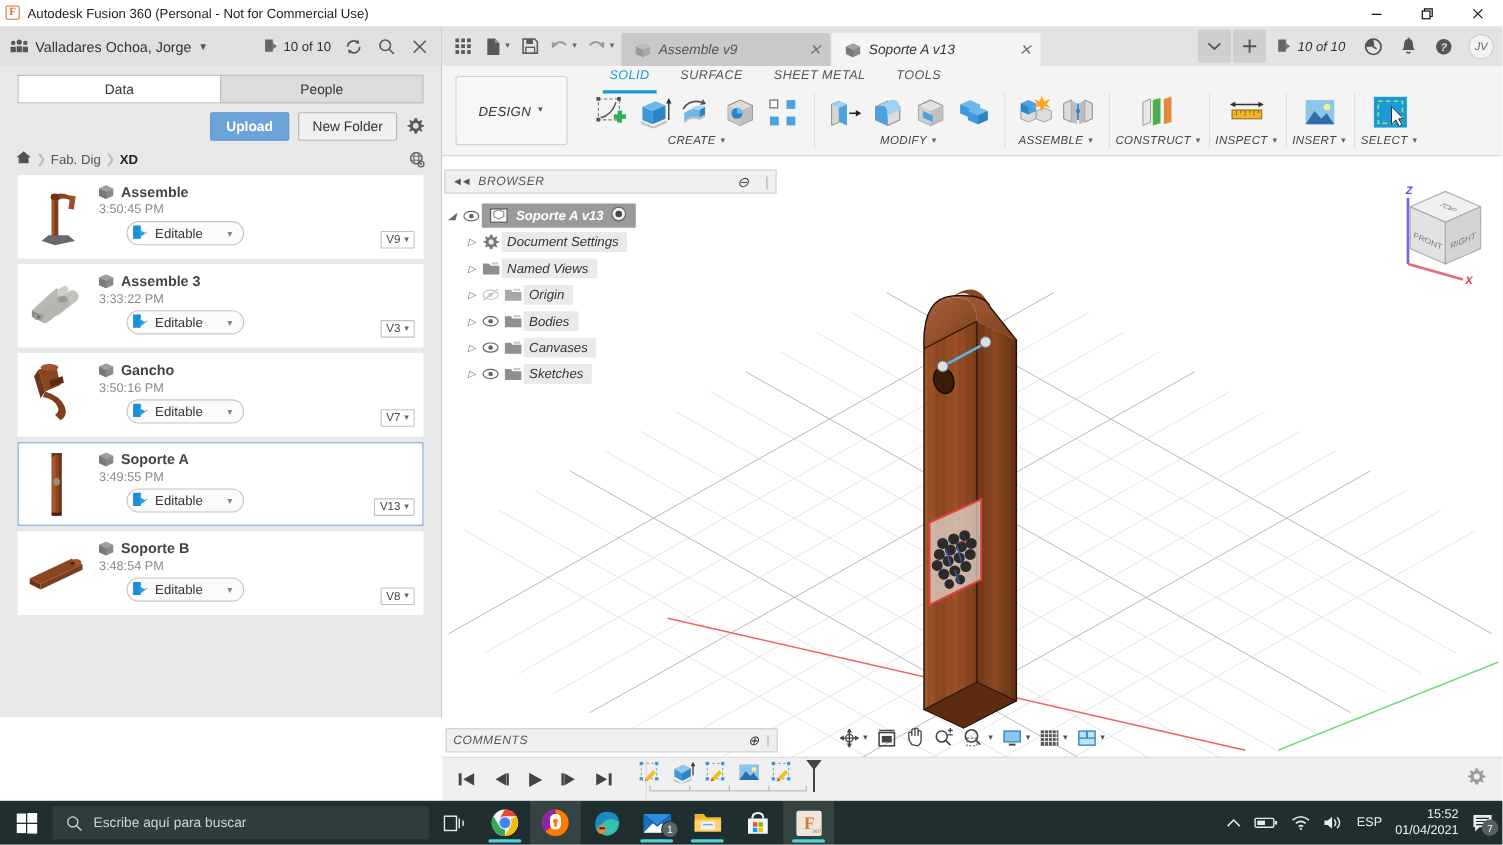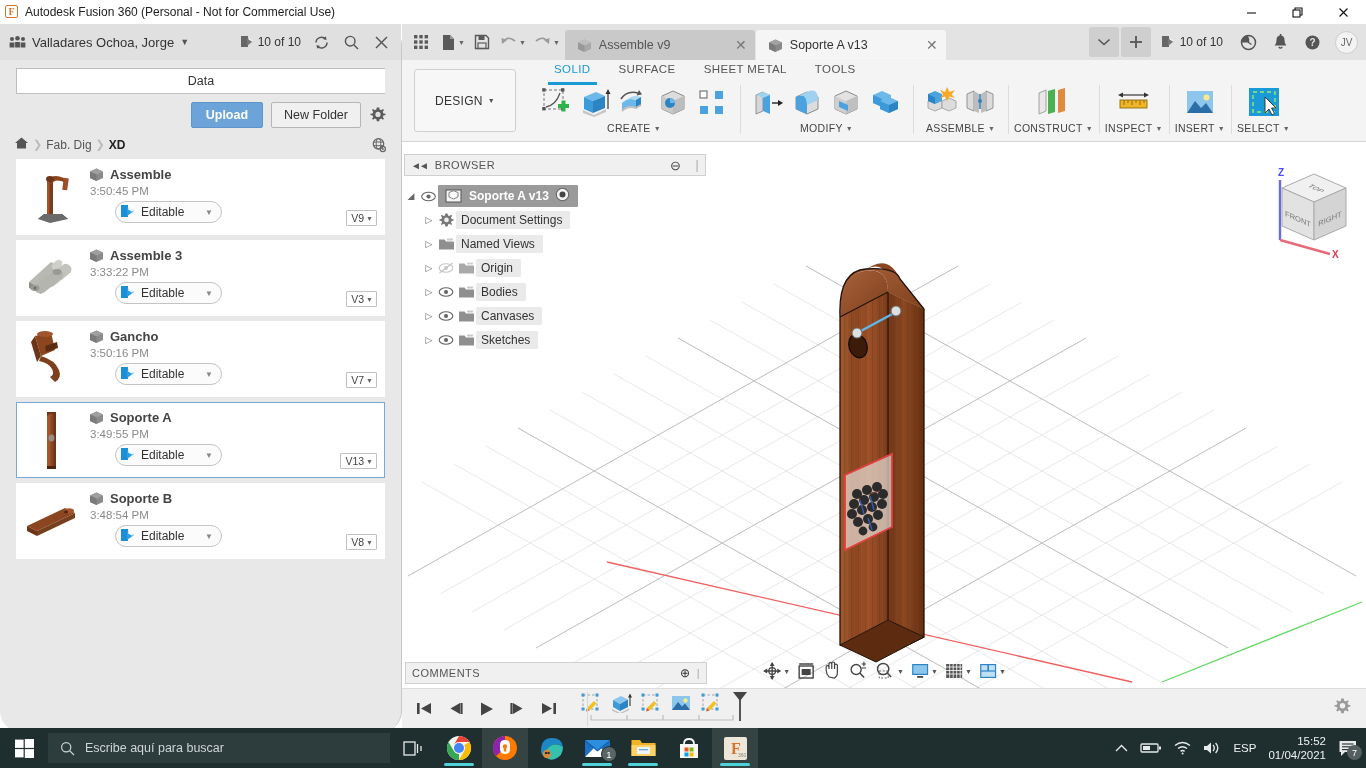--- a/index.html
+++ b/index.html
@@ -28,22 +28,22 @@
   .tb-winbtns { position: absolute; right: 0; top: 0; height: 24px; display: flex; }
   .tb-winbtn {
     width: 46px; height: 24px; display: flex; align-items: center; justify-content: center;
     font-size: 13px; color: #111;
   }
   .tb-winbtn:last-child { }
   .tb-winbtn svg { display:block; }
 
   
   .datapanel {
-    position: absolute; top: 24px; left: 0; width: 402px; height: 708px;
-    background: #e8e8e8; border-right: 1px solid #c8c8c8; border-radius: 21px;
+    position: absolute; top: 24px; left: 0; width: 402px; height: 628px;
+    background: #e8e8e8; border-right: 1px solid #c8c8c8;
   }
   .dp-header {
     height: 36px; display: flex; align-items: center; gap: 0px;
     padding: 0 6px; background: #e0e0e0;
   }
   .dp-people-icon { width: 22px; height: 22px; display:flex; align-items:center; justify-content:center; }
   .dp-username { font-size: 13px; color: #333; margin-left: 4px; }
   .dp-caret { margin-left: 6px; font-size: 9px; color: #555; }
   .dp-hdr-right { margin-left: auto; display: flex; align-items: center; gap: 2px; }
   .dp-hdr-btn {
@@ -104,21 +104,21 @@
   .fc-ed-label { font-size: 12px; color: #333; margin-left: 5px; }
   .fc-ed-caret { margin-left: auto; font-size: 8px; color: #888; margin-right: 6px; }
   .fc-version {
     position: absolute; right: 7px; bottom: 8px; border: 1px solid #c0c0c0;
     background: #fff; font-size: 10.5px; color: #444; padding: 1px 3px 1px 4px;
     display: flex; align-items: center; gap: 2px; border-radius: 1px;
   }
   .fc-version .vcaret { font-size: 7px; color: #666; }
 
   
-  .fusion { position: absolute; top: 24px; left: 402px; width: 964px; height: 704px; background: #f0f0f0; }
+  .fusion { position: absolute; top: 24px; left: 402px; width: 964px; height: 704px; background: #f0f0f0; font-style: italic; }
 
   
   .tabstrip { height: 36px; background: #e3e3e3; display: flex; align-items: flex-end; position: relative; }
   .qat { display: flex; align-items: center; height: 36px; padding: 0 2px 0 6px; gap: 1px; }
   .qat-btn { width: 26px; height: 30px; display: flex; align-items: center; justify-content: center; color: #5a5a5a; }
   .qat-caret { font-size: 7px; color: #666; margin-left: -4px; margin-right: 3px; }
   .doctab {
     height: 30px; min-width: 190px; display: flex; align-items: center; gap: 7px;
     padding: 0 8px 0 12px; font-size: 12.5px; color: #555;
     background: #c9c9c9; border-radius: 3px 3px 0 0; margin-right: 1px;
@@ -328,20 +328,21 @@
           <svg width="15" height="15" viewBox="0 0 15 15">
             <line x1="2" y1="2" x2="13" y2="13" stroke="#555" stroke-width="1.4"></line>
             <line x1="13" y1="2" x2="2" y2="13" stroke="#555" stroke-width="1.4"></line>
           </svg>
         </span>
       </div>
     </div>
 
     <div class="dp-tabs">
       <div class="dp-tab active">Data</div>
+      <div class="dp-tab">People</div>
     </div>
 
     <div class="dp-actions">
       <button class="btn-upload">Upload</button>
       <button class="btn-newfolder">New Folder</button>
       <span class="dp-gear">
         <svg width="18" height="18" viewBox="0 0 18 18">
           <path d="M9 1.5 L10.2 1.5 L10.6 3.6 L12.2 4.3 L13.9 3 L15 4.1 L13.7 5.8 L14.4 7.4 L16.5 7.8 L16.5 9 L14.4 9.4 L13.7 11 L15 12.7 L13.9 13.8 L12.2 12.5 L10.6 13.2 L10.2 15.3 L9 15.3 L7.8 15.3 L7.4 13.2 L5.8 12.5 L4.1 13.8 L3 12.7 L4.3 11 L3.6 9.4 L1.5 9 L1.5 7.8 L3.6 7.4 L4.3 5.8 L3 4.1 L4.1 3 L5.8 4.3 L7.4 3.6 L7.8 1.5 Z" fill="#5a5a5a"></path>
           <circle cx="9" cy="8.4" r="2.6" fill="#e0e0e0"></circle>
         </svg>

